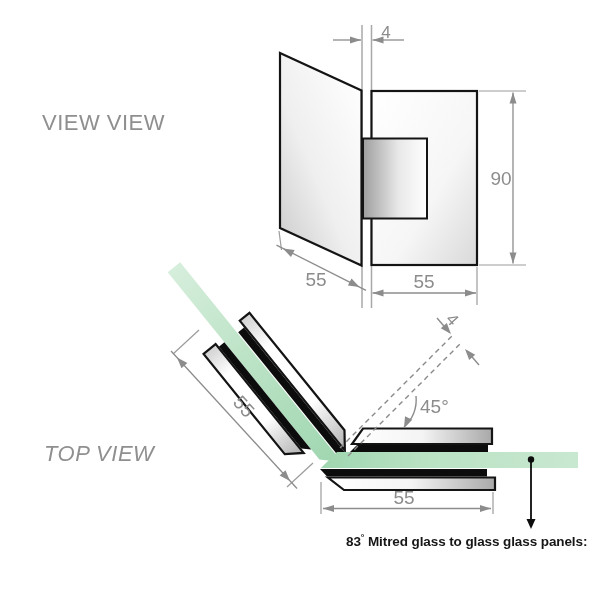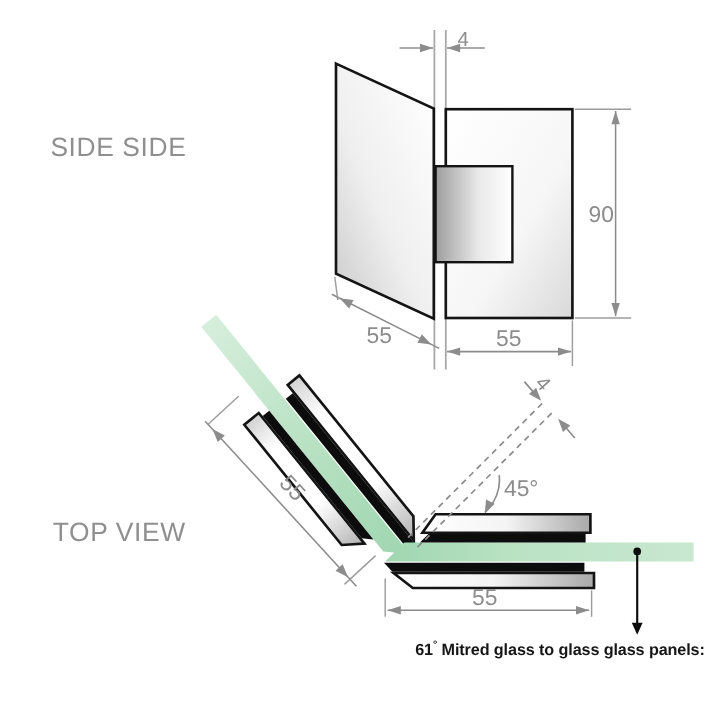--- a/index.html
+++ b/index.html
@@ -1,21 +1,21 @@
 <!DOCTYPE html>
 <html><head>
 <meta charset="utf-8">
 <style>
   html,body{margin:0;padding:0;}
   body{width:600px;height:600px;background:#ffffff;font-family:"Liberation Sans",sans-serif;overflow:hidden;}
   .stage{position:relative;width:600px;height:600px;background:#ffffff;}
   .stage svg{position:absolute;left:0;top:0;}
   .view-label{position:absolute;color:#8f8f8f;font-size:22px;letter-spacing:0.5px;white-space:nowrap;}
   #side-view-label{left:42px;top:110px;}
-  #top-view-label{left:44px;top:431px;}
+  #top-view-label{left:44px;top:441px;font-style:italic;}
   .caption{position:absolute;left:346px;top:532px;font-size:13.5px;font-weight:bold;color:#161616;letter-spacing:-0.1px;white-space:nowrap;}
   .caption sup{font-size:9px;}
   svg text{font-family:"Liberation Sans",sans-serif;fill:#8c8c8c;}
 </style>
 </head>
 <body>
 
 <div class="stage">
 
   <svg width="600" height="600" viewBox="0 0 600 600">
@@ -134,18 +134,18 @@
       <line x1="493" y1="492" x2="493" y2="514" stroke="#9c9c9c" stroke-width="1.2"></line>
       <line x1="323" y1="508.5" x2="491" y2="508.5" stroke="#8c8c8c" stroke-width="1.3" marker-start="url(#ah)" marker-end="url(#ah)"></line>
       <text x="404" y="504" font-size="19" text-anchor="middle">55</text>
 
       <circle cx="531" cy="459.5" r="3.2" fill="#0c0c0c"></circle>
       <line x1="531" y1="459.5" x2="531" y2="521" stroke="#0c0c0c" stroke-width="1.8"></line>
       <path d="M0,0 L-4.5,-10 L4.5,-10 Z" transform="translate(531,529)" fill="#0c0c0c"></path>
     </g>
   </svg>
 
-  <div class="view-label" id="side-view-label">SIDE SIDE</div>
+  <div class="view-label" id="side-view-label">VIEW VIEW</div>
   <div class="view-label" id="top-view-label">TOP VIEW</div>
 
-  <div class="caption"><span>61</span><sup>°</sup><span> Mitred glass to glass glass panels:</span></div>
+  <div class="caption"><span>83</span><sup>°</sup><span> Mitred glass to glass glass panels:</span></div>
 
 </div>
 
 </body></html>

